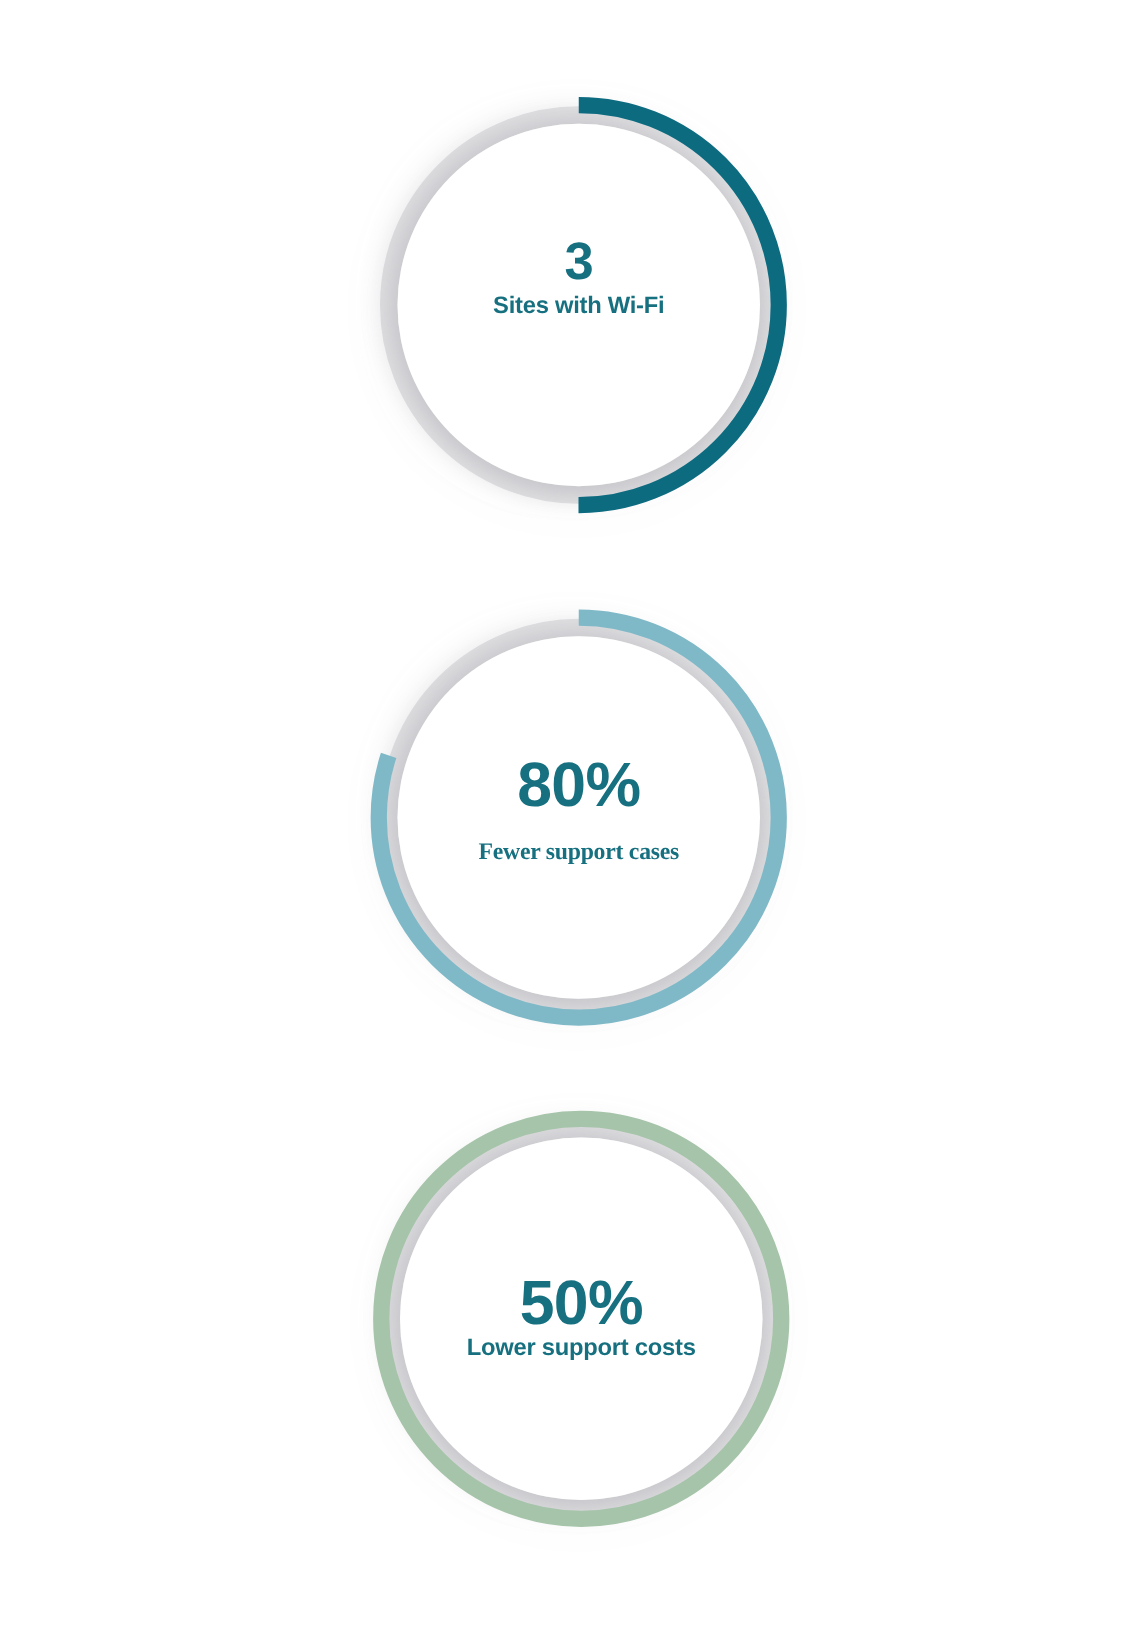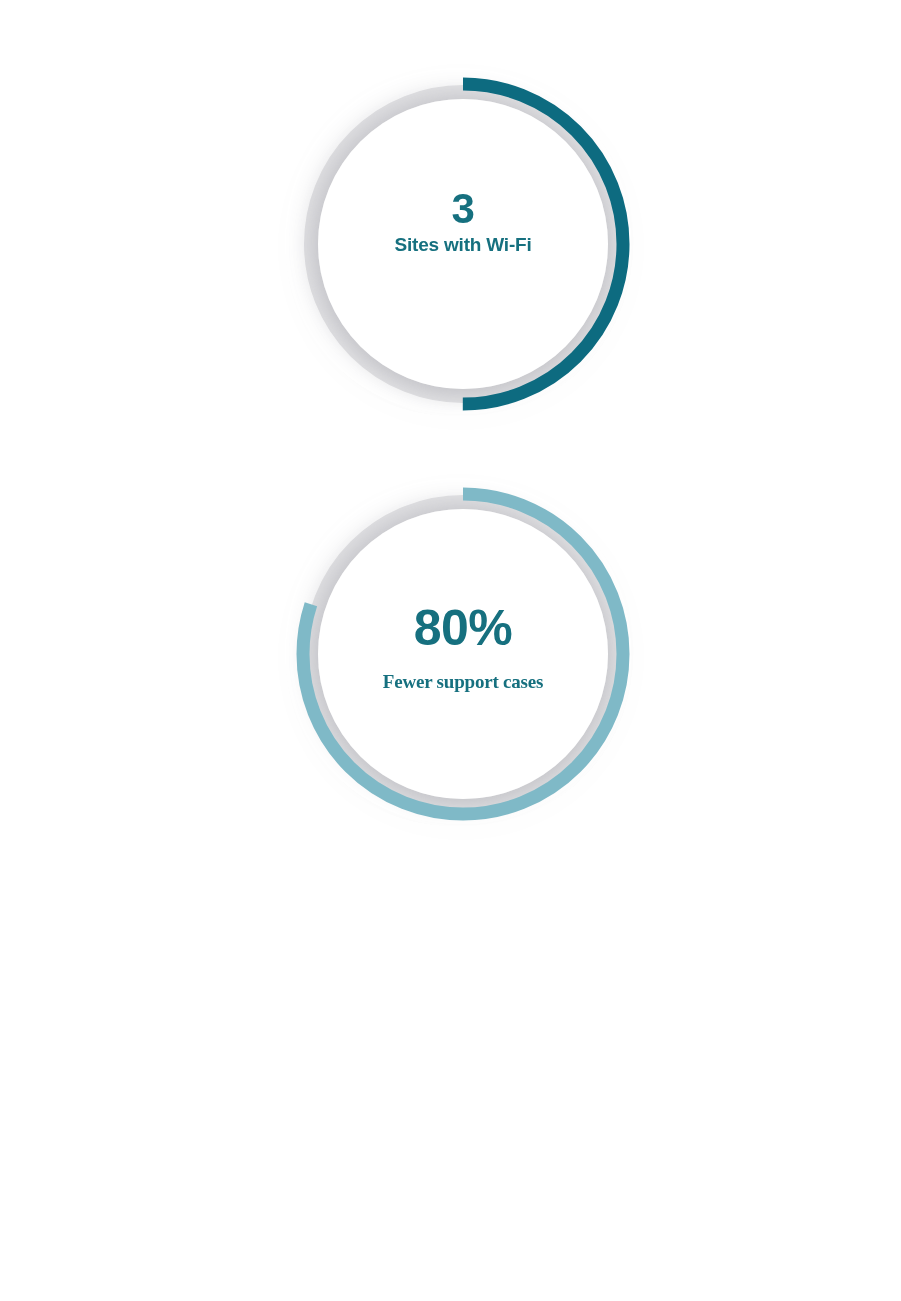--- a/index.html
+++ b/index.html
@@ -132,14 +132,33 @@
         <circle cx="180" cy="180" r="145" fill="#ffffff" filter="url(#discShadow2)"></circle>
         <circle class="arc" cx="180" cy="180" r="160" fill="none" stroke="#7fb9c7" stroke-width="13" stroke-linecap="butt" stroke-dasharray="804.25 1005.31" transform="rotate(-90 180 180)"></circle>
       </svg>
     </div>
     <div class="stat-text">
       <div class="stat-value" style="color: rgb(22, 112, 127);">80%</div>
       <div class="stat-label" style="color: rgb(22, 112, 127); font-family: Liberation Serif, serif;">Fewer support cases</div>
     </div>
   </div>
 
+  <div class="stat-circle" id="circle-3">
+    <div class="svg-wrap">
+      <svg viewBox="0 0 360 360" xmlns="http://www.w3.org/2000/svg" aria-hidden="true">
+        <defs>
+          <filter id="discShadow3" x="-45%" y="-45%" width="190%" height="190%">
+            <feDropShadow dx="-5" dy="-3" stdDeviation="13" flood-color="#b9b9bf" flood-opacity="0.60"></feDropShadow>
+            <feDropShadow dx="3" dy="6" stdDeviation="9" flood-color="#b3b3b9" flood-opacity="0.50"></feDropShadow>
+          </filter>
+        </defs>
+        <circle cx="180" cy="180" r="152" fill="none" stroke="#e3e3e5" stroke-width="14"></circle>
+        <circle cx="180" cy="180" r="145" fill="#ffffff" filter="url(#discShadow3)"></circle>
+        <circle class="arc" cx="180" cy="180" r="160" fill="none" stroke="#a6c4a9" stroke-width="13" stroke-linecap="butt" stroke-dasharray="1005.31 1005.31" transform="rotate(-90 180 180)"></circle>
+      </svg>
+    </div>
+    <div class="stat-text">
+      <div class="stat-value" style="color: rgb(22, 112, 127);">50%</div>
+      <div class="stat-label" style="color: rgb(22, 112, 127);">Lower support costs</div>
+    </div>
+  </div>
 
 </div>
 
 </body></html>

